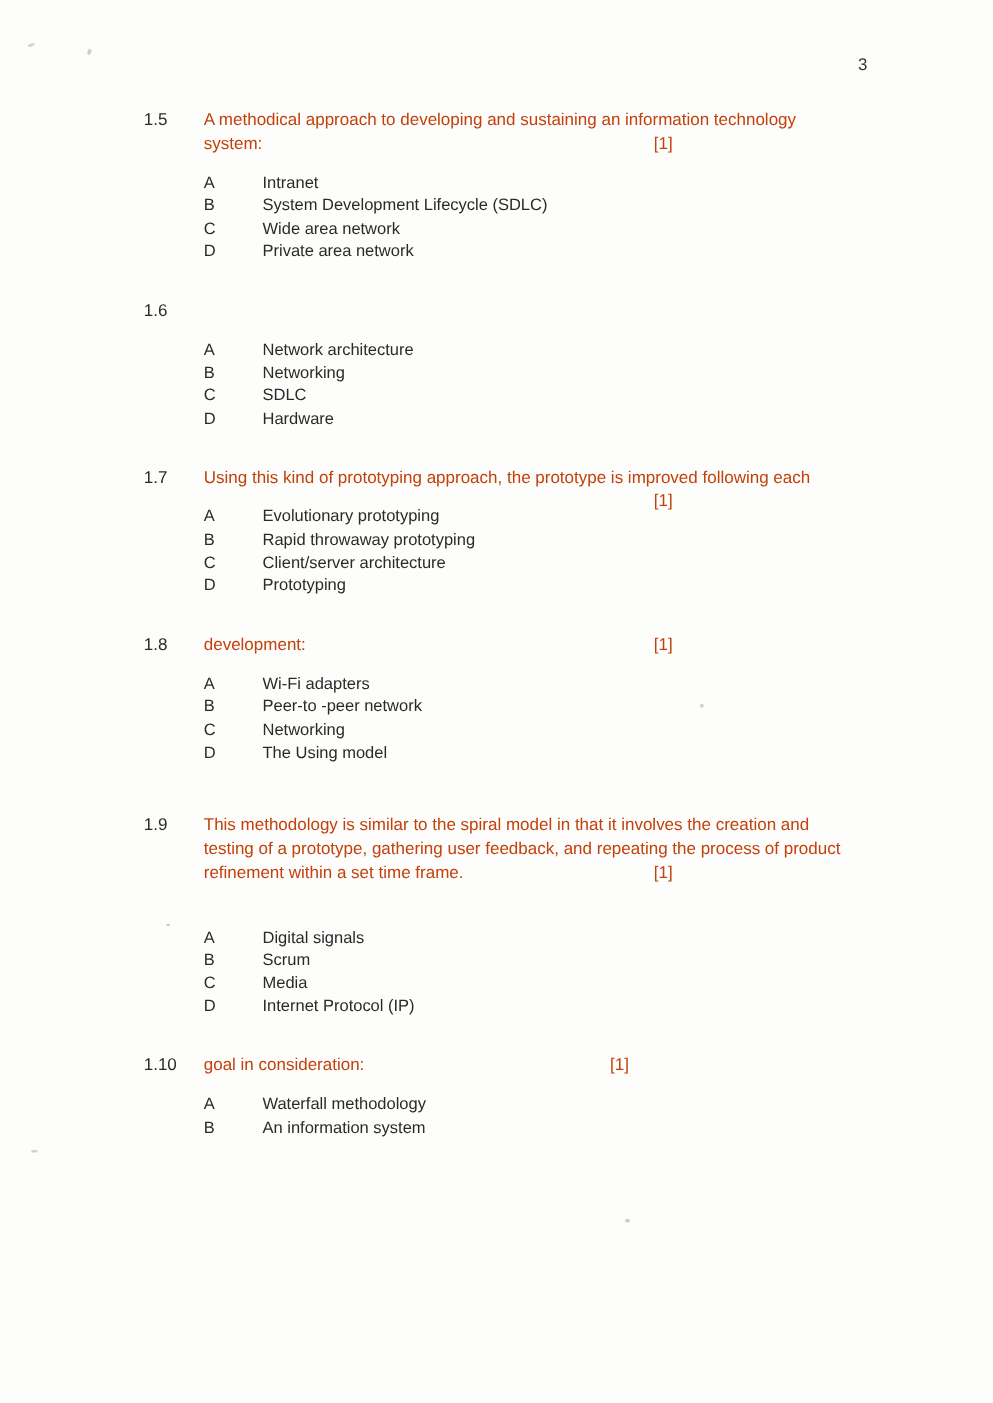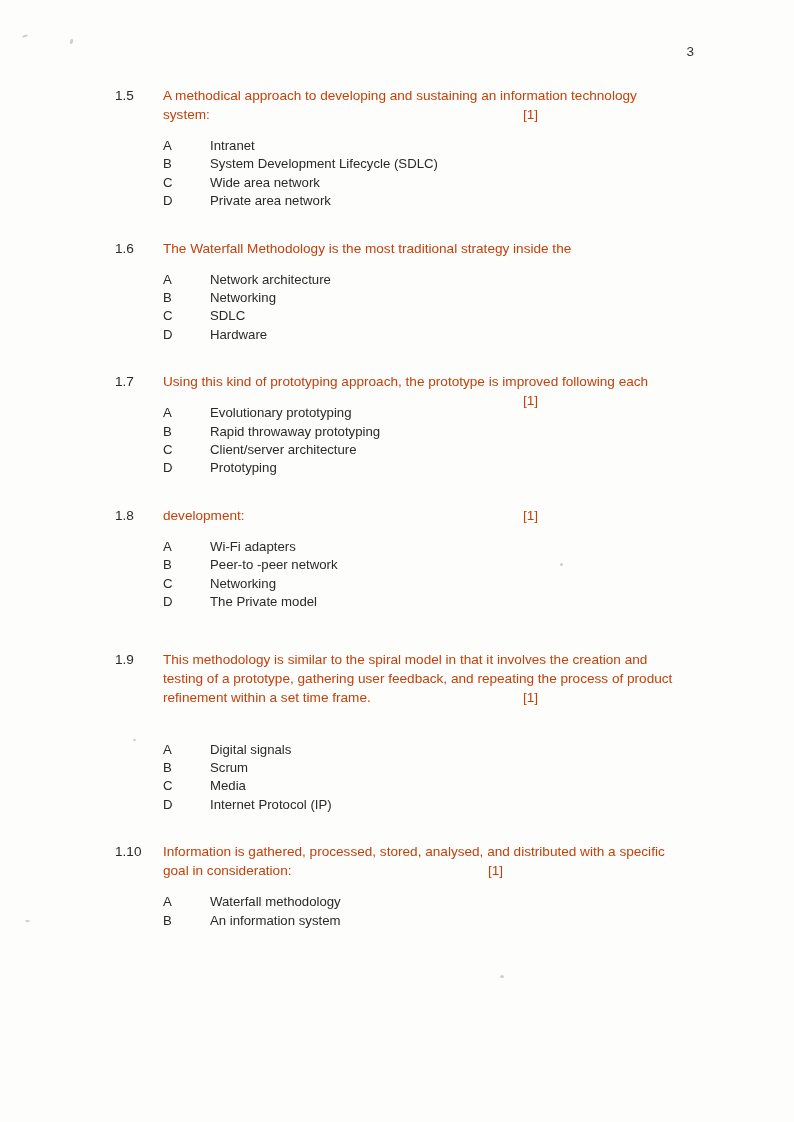--- a/index.html
+++ b/index.html
@@ -144,23 +144,20 @@
           <span class="opt-text">Private area network</span>
         </div>
       </div>
     </div>
 
     <div class="gap-md"></div>
 
     <div class="qblock">
       <div class="qhead">
         <div class="qnum">1.6</div>
-        <div class="qtext">
-          <span class="line">The Waterfall Methodology is the most traditional strategy inside the</span>
-        </div>
       </div>
       <div class="options">
         <div class="opt">
           <span class="opt-letter">A</span>
           <span class="opt-text">Network architecture</span>
         </div>
         <div class="opt">
           <span class="opt-letter">B</span>
           <span class="opt-text">Networking</span>
         </div>
@@ -222,21 +219,21 @@
         <div class="opt">
           <span class="opt-letter">B</span>
           <span class="opt-text">Peer-to -peer network</span>
         </div>
         <div class="opt">
           <span class="opt-letter">C</span>
           <span class="opt-text">Networking</span>
         </div>
         <div class="opt">
           <span class="opt-letter">D</span>
-          <span class="opt-text">The Private model</span>
+          <span class="opt-text">The Using model</span>
         </div>
       </div>
     </div>
 
     <div class="gap-lg"></div>
 
     <div class="qblock">
       <div class="qhead">
         <div class="qnum">1.9</div>
         <div class="qtext" style="max-width:545px;">
@@ -264,21 +261,20 @@
         </div>
       </div>
     </div>
 
     <div class="gap-md"></div>
 
     <div class="qblock">
       <div class="qhead">
         <div class="qnum wide">1.10</div>
         <div class="qtext" style="max-width:545px;">
-          <span class="line">Information is gathered, processed, stored, analysed, and distributed with a specific</span>
           <span class="line"><span>goal in consideration:</span><span class="marks" style="left:325px;">[1]</span></span>
         </div>
       </div>
       <div class="options">
         <div class="opt">
           <span class="opt-letter">A</span>
           <span class="opt-text">Waterfall methodology</span>
         </div>
         <div class="opt">
           <span class="opt-letter">B</span>

